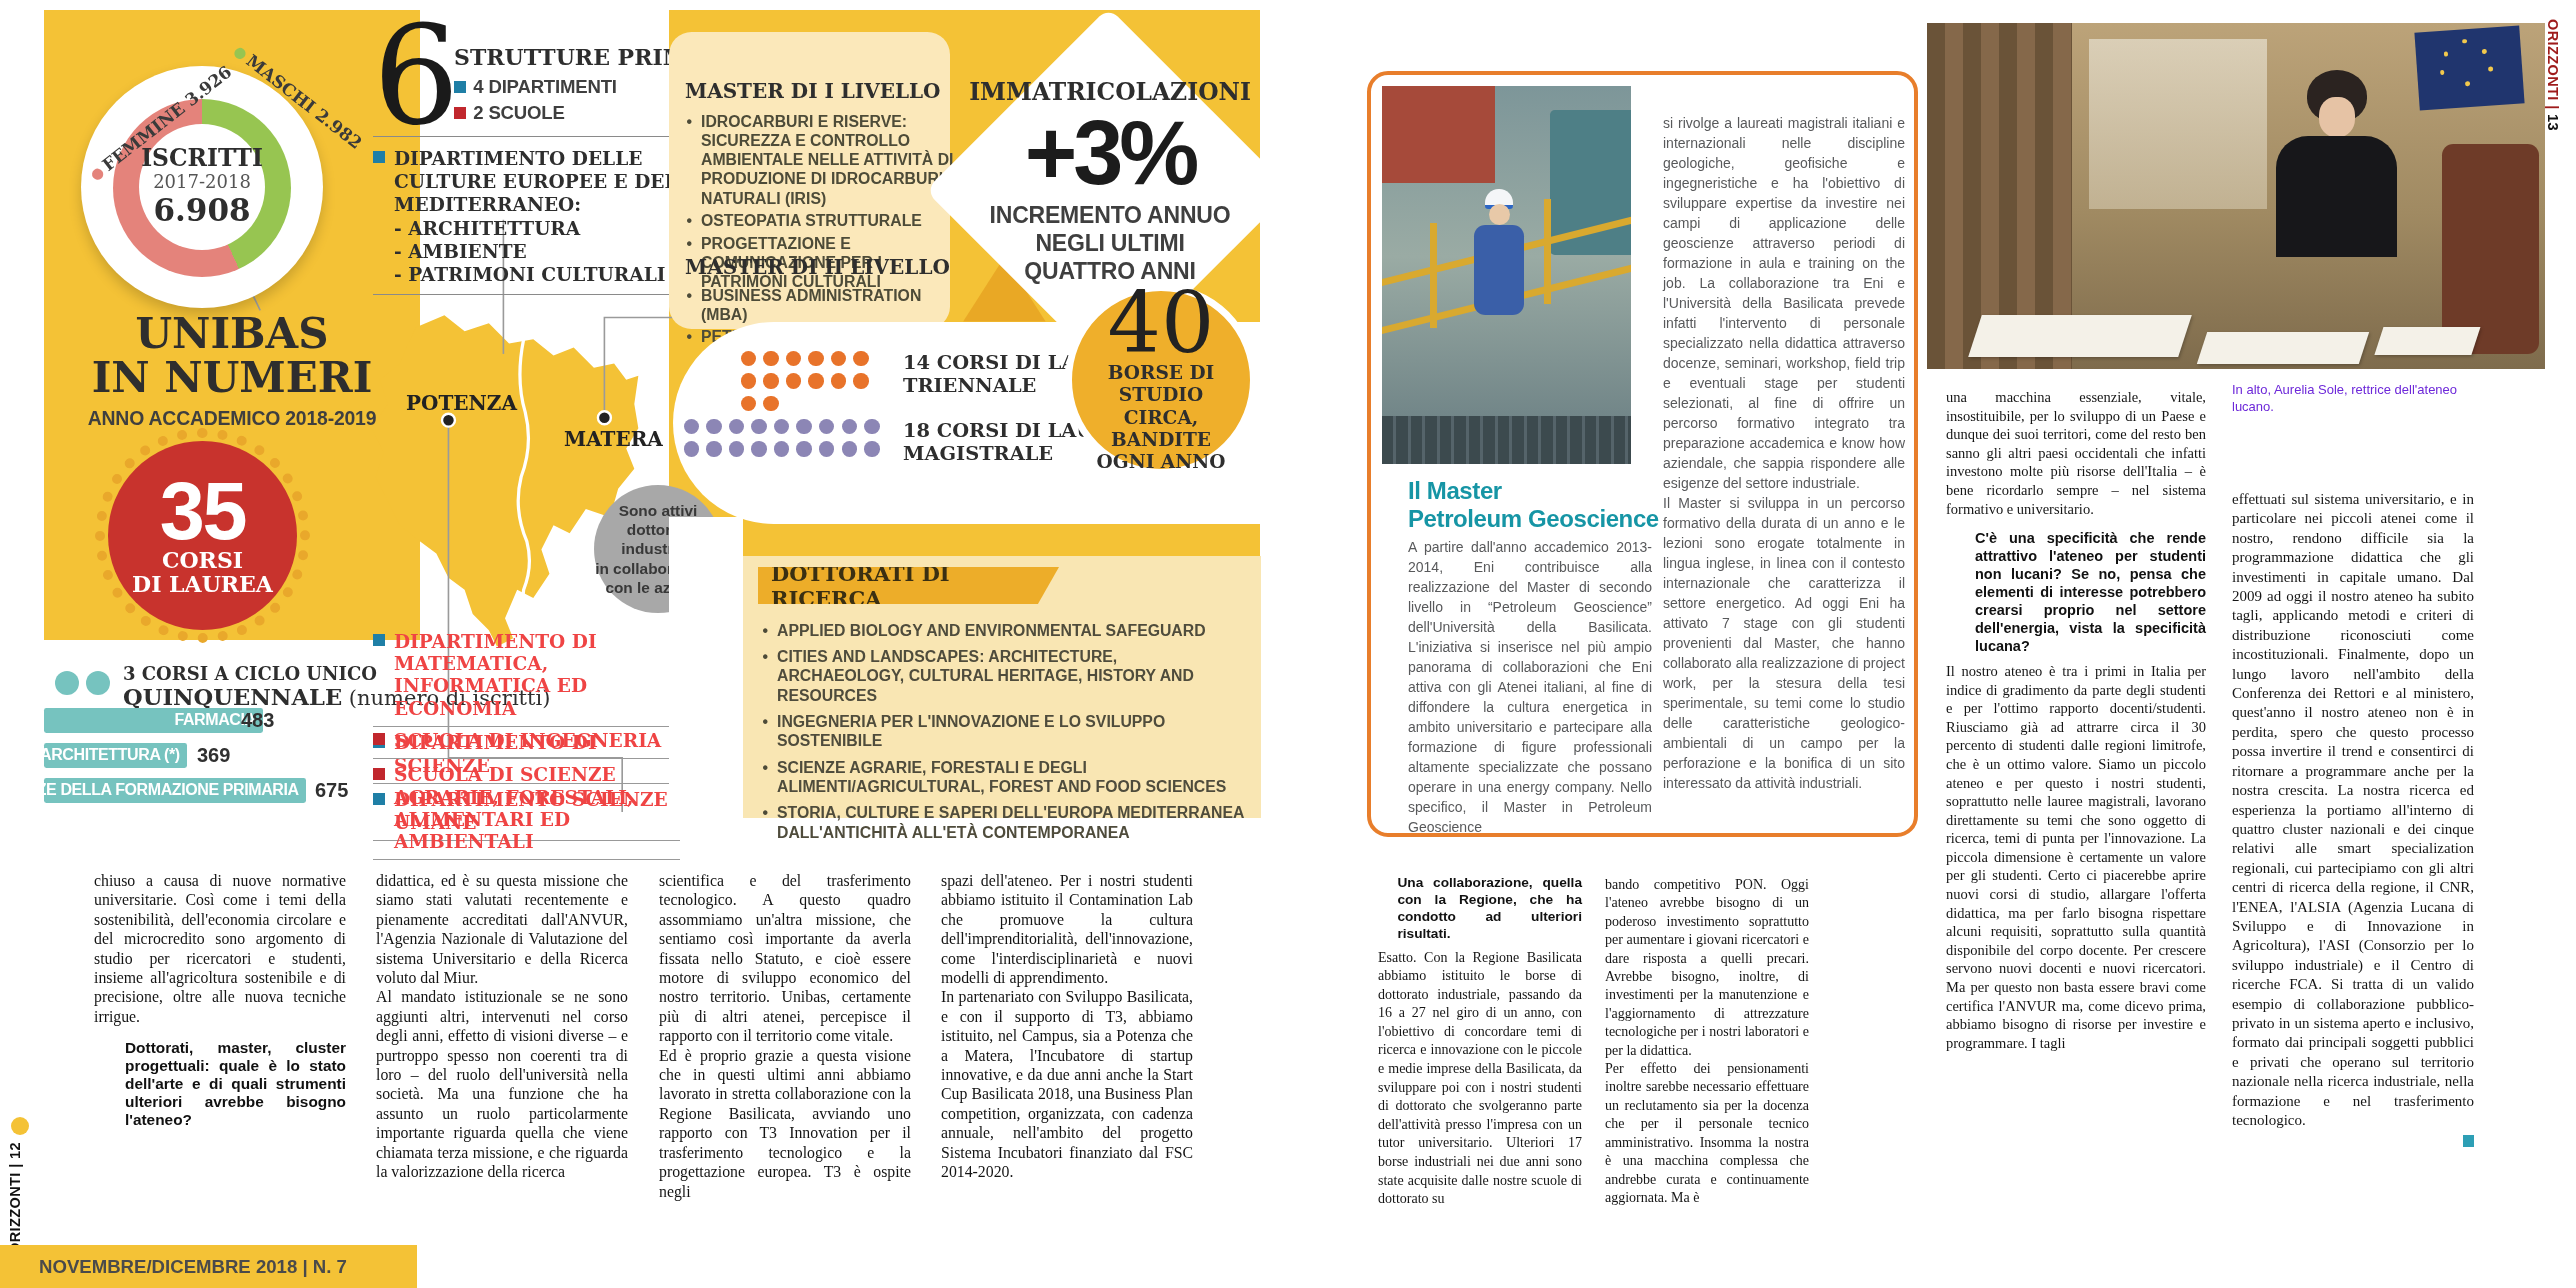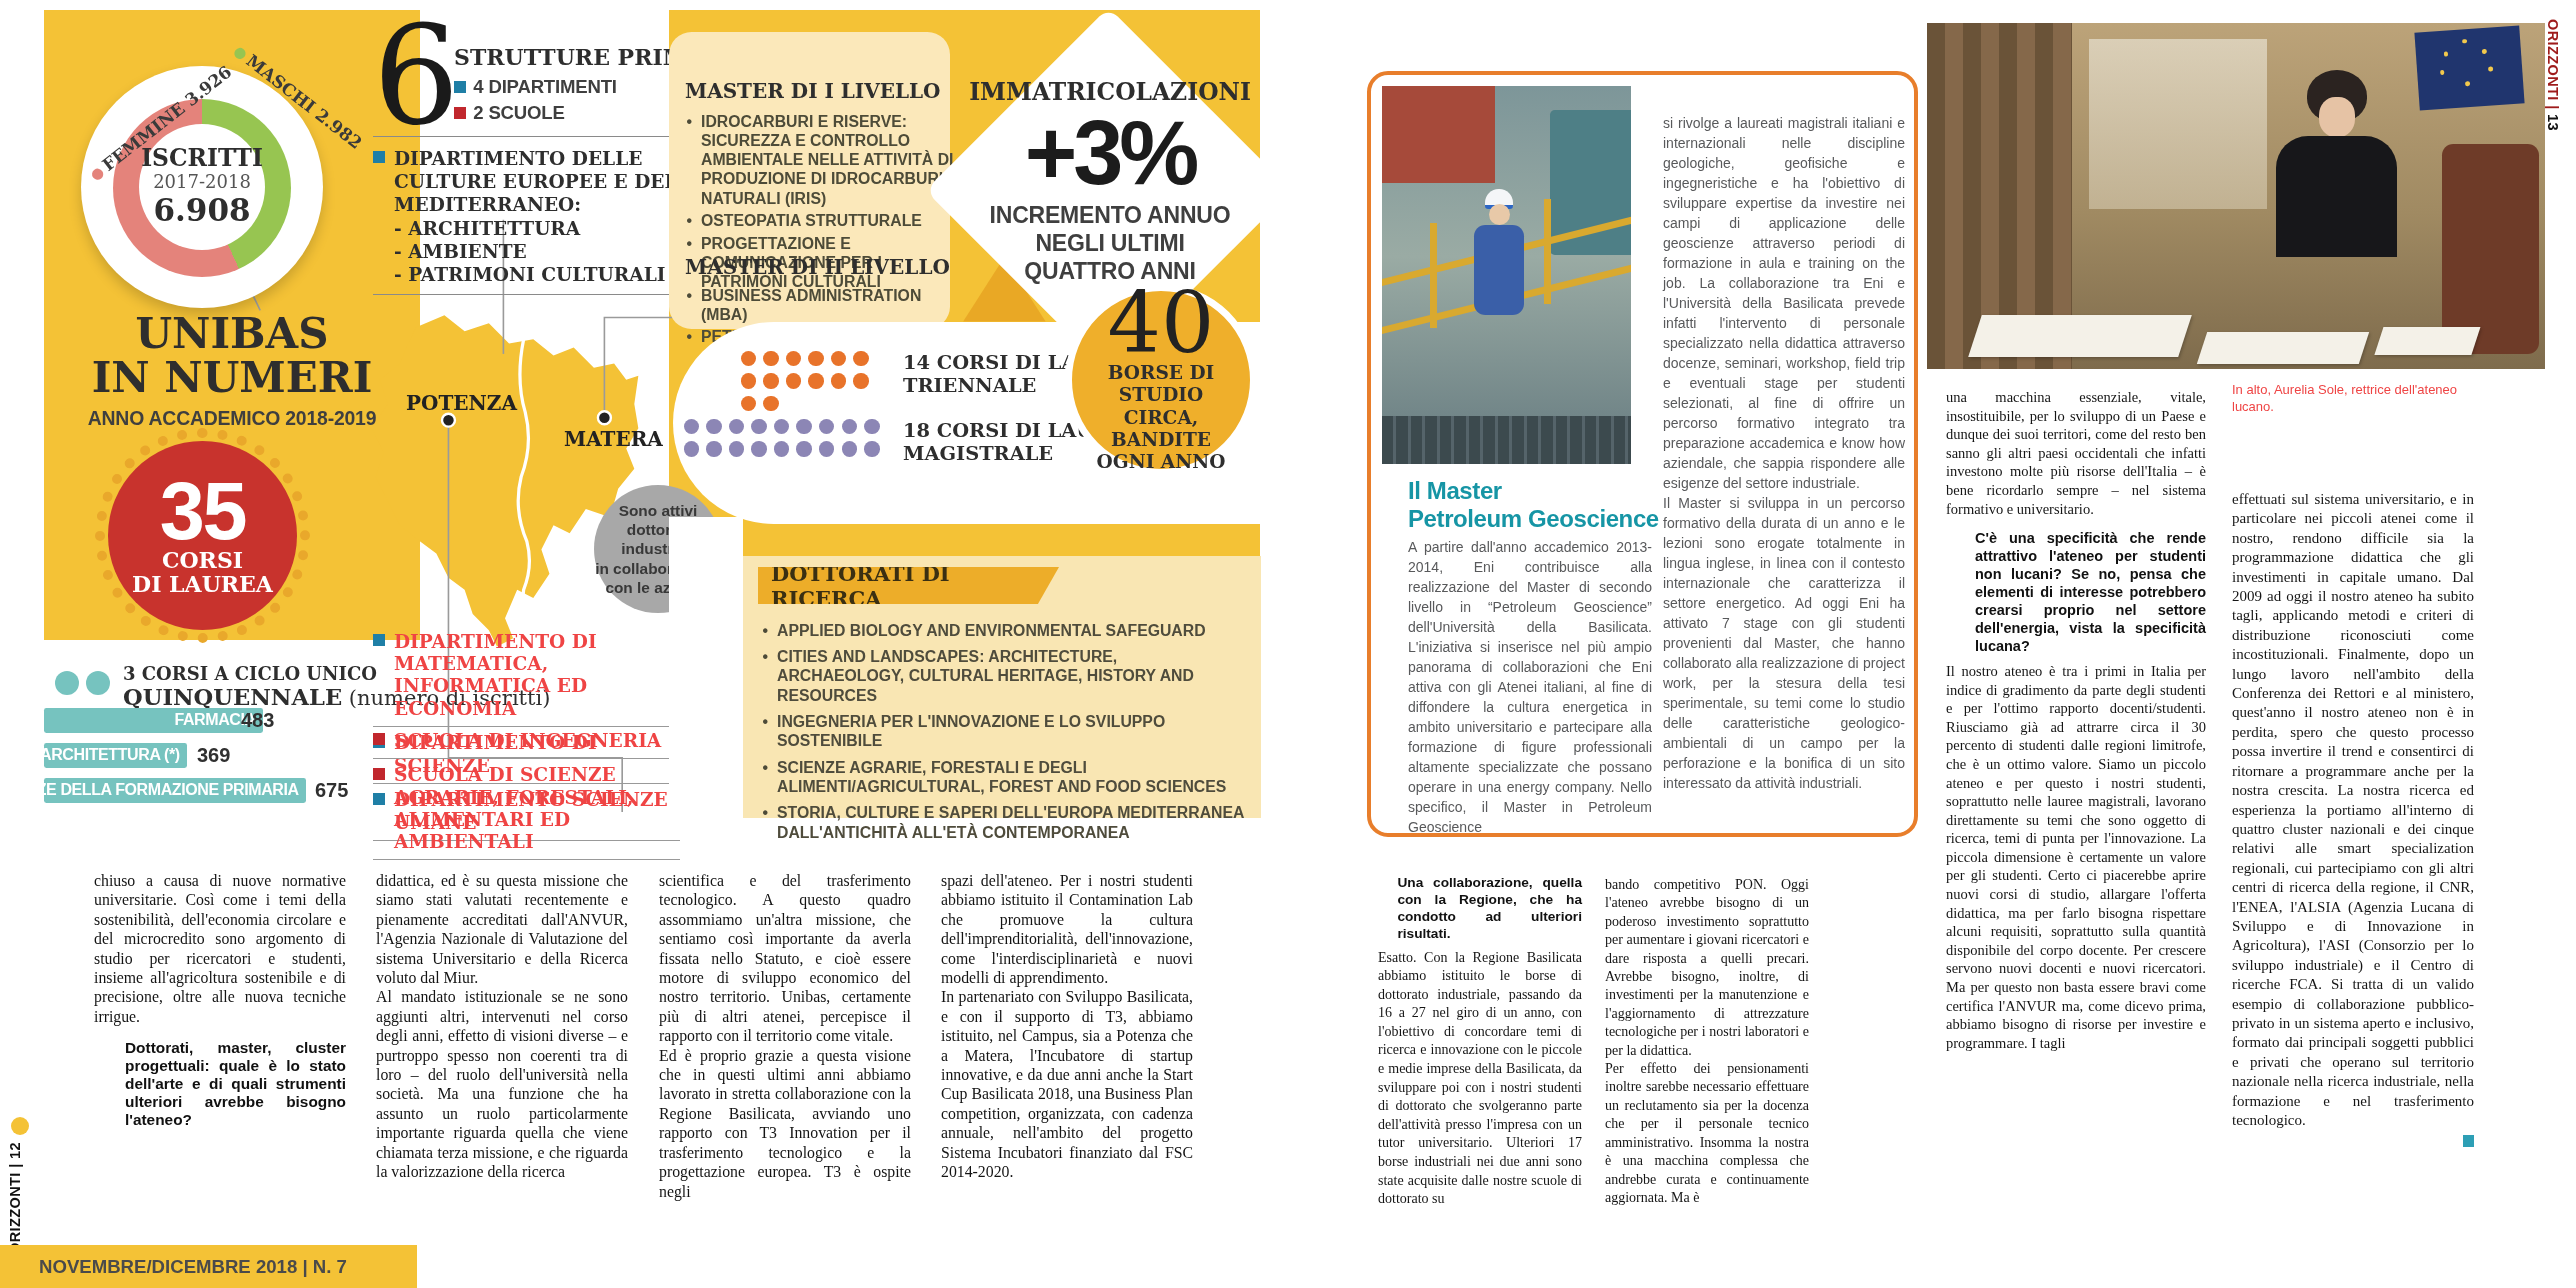--- a/index.html
+++ b/index.html
@@ -87,21 +87,21 @@
   .dott-list .m-item{color:#4f4c3c;font-size:15.8px;margin-bottom:4px;}
   
   .acol{position:absolute;top:871px;width:252px;font-family:"Liberation Serif",serif;font-size:15.8px;line-height:19.4px;text-align:justify;color:#141414;}
   .qleft{font-family:"Liberation Sans",sans-serif;font-weight:bold;font-size:15.4px;line-height:18px;padding-left:31px;margin:13px 0 6.5px;color:#111;}
   
   .obox{left:1367px;top:71px;width:551px;height:766px;border:4px solid #E87E2B;border-radius:21px;background:#fff;box-sizing:border-box;}
   .mb-h{font-size:24px;line-height:27.5px;font-weight:bold;color:#1695A5;letter-spacing:-0.4px;}
   .mb-col{font-family:"Liberation Sans",sans-serif;font-size:14px;line-height:20px;text-align:justify;color:#58595B;}
   .rserif{font-family:"Liberation Serif",serif;text-align:justify;color:#151515;}
   .rq{font-family:"Liberation Sans",sans-serif;font-weight:bold;text-align:justify;color:#111;}
-  .caption{font-size:13px;line-height:17px;color:#ef4444;}
+  .caption{font-size:13px;line-height:17px;color:#6d28d9;}
   .endmark{float:right;width:11.3px;height:11.3px;background:#2D9FB5;margin-top:4.8px;}
   
   .vside{writing-mode:vertical-rl;font-weight:bold;font-size:14.5px;letter-spacing:0.4px;}
   .vflip{transform:rotate(180deg);}
   .footer-band{left:0;top:1245px;width:417px;height:43px;background:#F4C236;display:flex;align-items:center;}
   .footer-band span{margin-left:39px;font-size:18.6px;font-weight:bold;color:#4a4a4a;}
   
   .ph{overflow:hidden;}
   .pw{left:1382px;top:86px;width:249px;height:378px;background:linear-gradient(180deg,#7d9699 0%,#9aaba4 45%,#667b80 100%);}
   .pw .rail{position:absolute;height:7.3px;background:#D9A92F;width:120%;left:-10%;}

